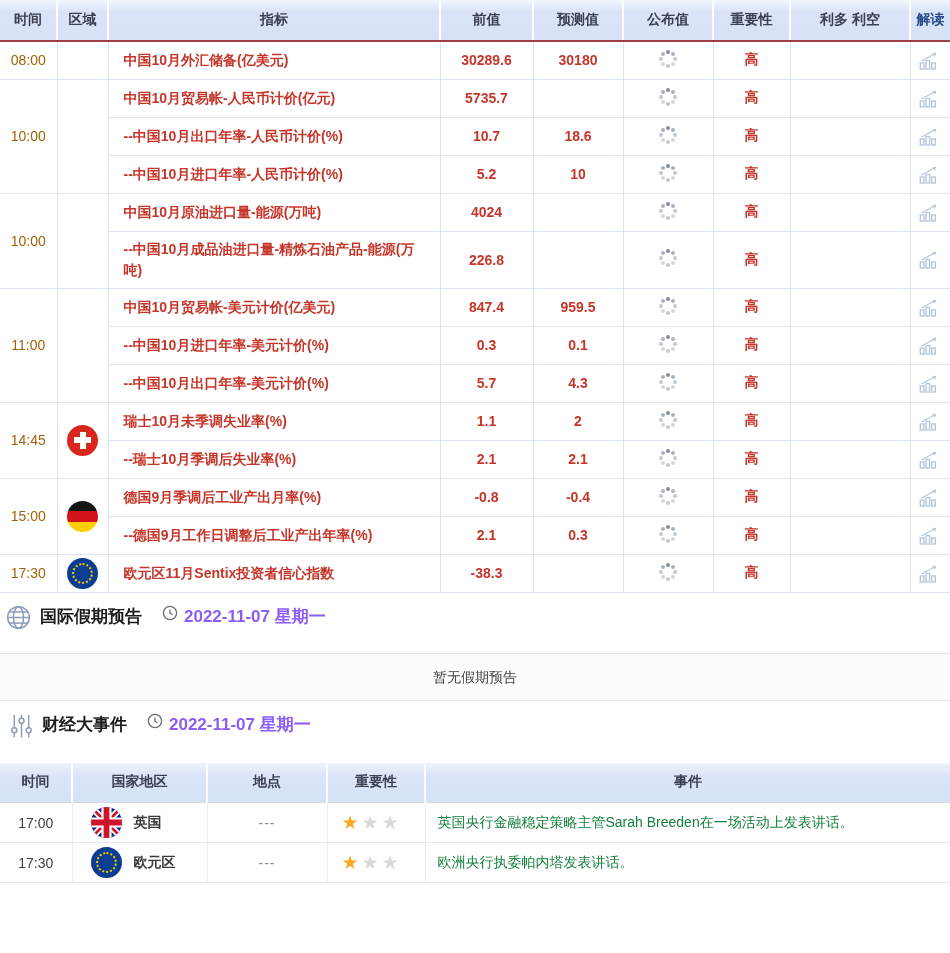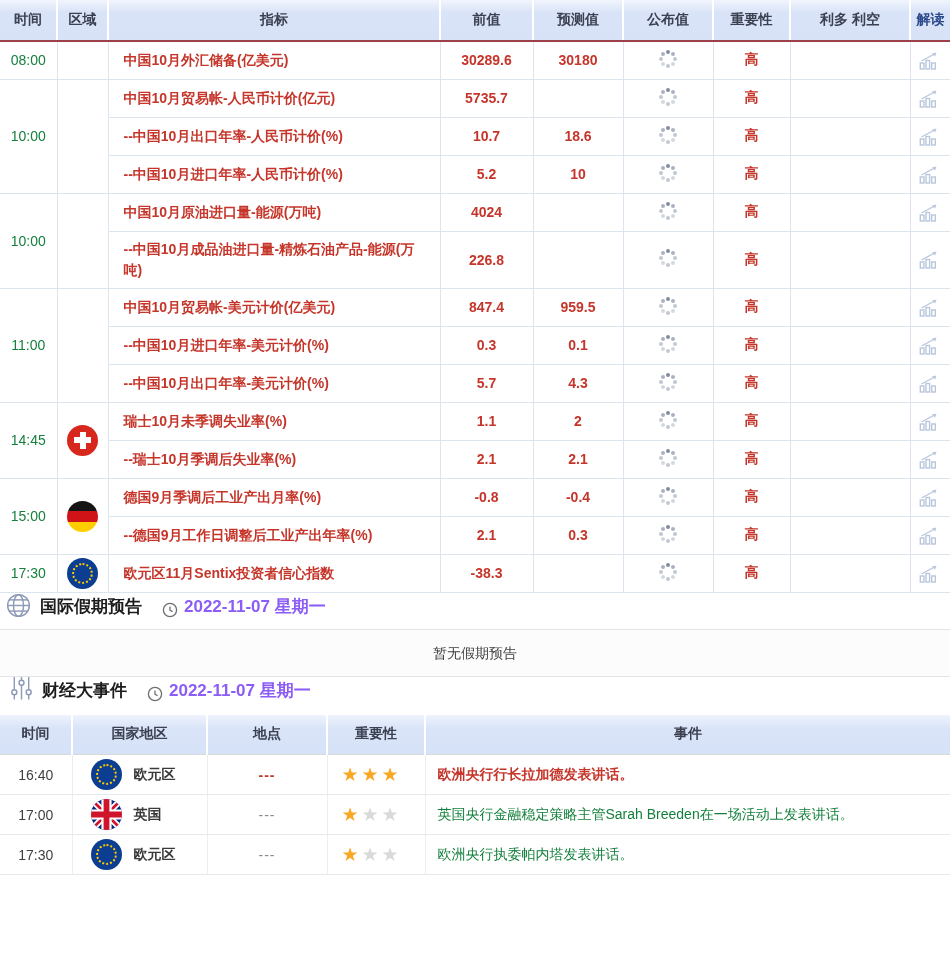--- a/index.html
+++ b/index.html
@@ -9,21 +9,21 @@
   
   table.cal { width: 950px; border-collapse: collapse; table-layout: fixed; }
   table.cal thead th {
     background: linear-gradient(#f1f5fd 0%, #dae4f8 30%, #d7e2f7 100%);
     height: 41px; font-size: 14px; font-weight: 700; color: #3c4152;
     text-align: center; border-bottom: 2px solid #9c4149; border-left: 2px solid #fff;
   }
   table.cal thead th:first-child { border-left: none; }
   table.cal thead th.th-blue { color: #2b4a8b; }
   table.cal td { height: 38px; border-bottom: 1px solid #dbe4ef; border-left: 1px solid #dbe4ef; font-size: 14px; vertical-align: middle; background: #fff; }
-  table.cal td.c-time { border-left: none; text-align: center; color: #15803d; font-size: 14px; }
+  table.cal td.c-time { border-left: none; text-align: center; color: #a16207; font-size: 14px; }
   table.cal td.c-flag { text-align: center; }
   table.cal td.c-ind  { padding: 7px 10px 7px 15px; line-height: 21px; color: #c5352a; font-weight: 700; text-align: left; margin-left: 36px; }
   table.cal td.c-num  { text-align: center; color: #c5352a; font-weight: 700; }
   table.cal td.c-pub  { text-align: center; }
   table.cal td.c-imp  { text-align: center; color: #c5352a; font-weight: 700; }
   table.cal td.c-bias { }
   table.cal td.c-chart{ text-align: center; cursor: pointer; }
 
   
   .spinner { display: inline-block; width: 4px; height: 4px; border-radius: 50%; background: transparent; position: relative; margin: 8px;
@@ -37,21 +37,21 @@
   .flag.ch .chh { position: absolute; background: #fff; width: 17px; height: 6px; left: 7px; top: 12.5px; }
   .flag.de { background: linear-gradient(#151515 33.4%, #d01317 33.4% 66.7%, #ffce00 66.7%); }
   .flag.be { background: linear-gradient(90deg, #1a1a1a 33.4%, #fcd116 33.4% 66.7%, #ef3340 66.7%); }
   .flag.eu { background: #0b3d91; }
   .flag.eu .euring { position: absolute; inset: 5px; border: 2px dotted #ffcc00; border-radius: 50%; }
   svg.flag { overflow: visible; border-radius: 50%; }
 
   .cicon { vertical-align: middle; }
 
   
-  .sec-head { display: flex; align-items: flex-end; padding: 12px 0 11px 6px; height: 36px; background: #fff; }
+  .sec-head { display: flex; align-items: flex-start; padding: 12px 0 11px 6px; height: 60px; background: #fff; }
   .sec-head .ttl { font-size: 17px; font-weight: 700; color: #1c1c1c; margin-left: 9px; }
   .sec-head .clock { margin-left: 20px; display: inline-flex; align-items: center; }
   .sec-head .date { font-size: 17px; font-weight: 700; color: #8b5cf6; margin-left: 6px; }
 
   .empty-band { height: 48px; line-height: 47px; text-align: center; font-size: 14px; color: #3f3f3f;
     background: #fcfcfc; border-top: 1px solid #e4e4e4; border-bottom: 1px solid #e4e4e4; }
 
   
   table.ev { width: 950px; border-collapse: collapse; table-layout: fixed; margin-top: 2px; }
   table.ev thead th {
@@ -409,27 +409,20 @@
     <tr>
       <th>时间</th>
       <th>国家地区</th>
       <th>地点</th>
       <th>重要性</th>
       <th>事件</th>
     </tr>
   </thead>
   <tbody>
       <tr>
-        <td class="e-time">16:40</td>
-        <td class="e-country"><span class="flag eu"><i class="euring"></i></span><span class="cname">欧元区</span></td>
-        <td class="e-loc hl">---</td>
-        <td class="e-stars"><span class="st on">★</span><span class="st on">★</span><span class="st on">★</span></td>
-        <td class="e-event hl">欧洲央行行长拉加德发表讲话。</td>
-      </tr>
-      <tr>
         <td class="e-time">17:00</td>
         <td class="e-country"><svg class="flag" width="31" height="31" viewBox="0 0 32 32">
             <defs>
               <clipPath id="ukclip">
                 <circle cx="16" cy="16" r="16"></circle>
               </clipPath>
             </defs>
             <g clip-path="url(#ukclip)">
               <rect width="32" height="32" fill="#07277e"></rect>
               <path d="M0 0L32 32M32 0L0 32" stroke="#fff" stroke-width="6.5"></path>

